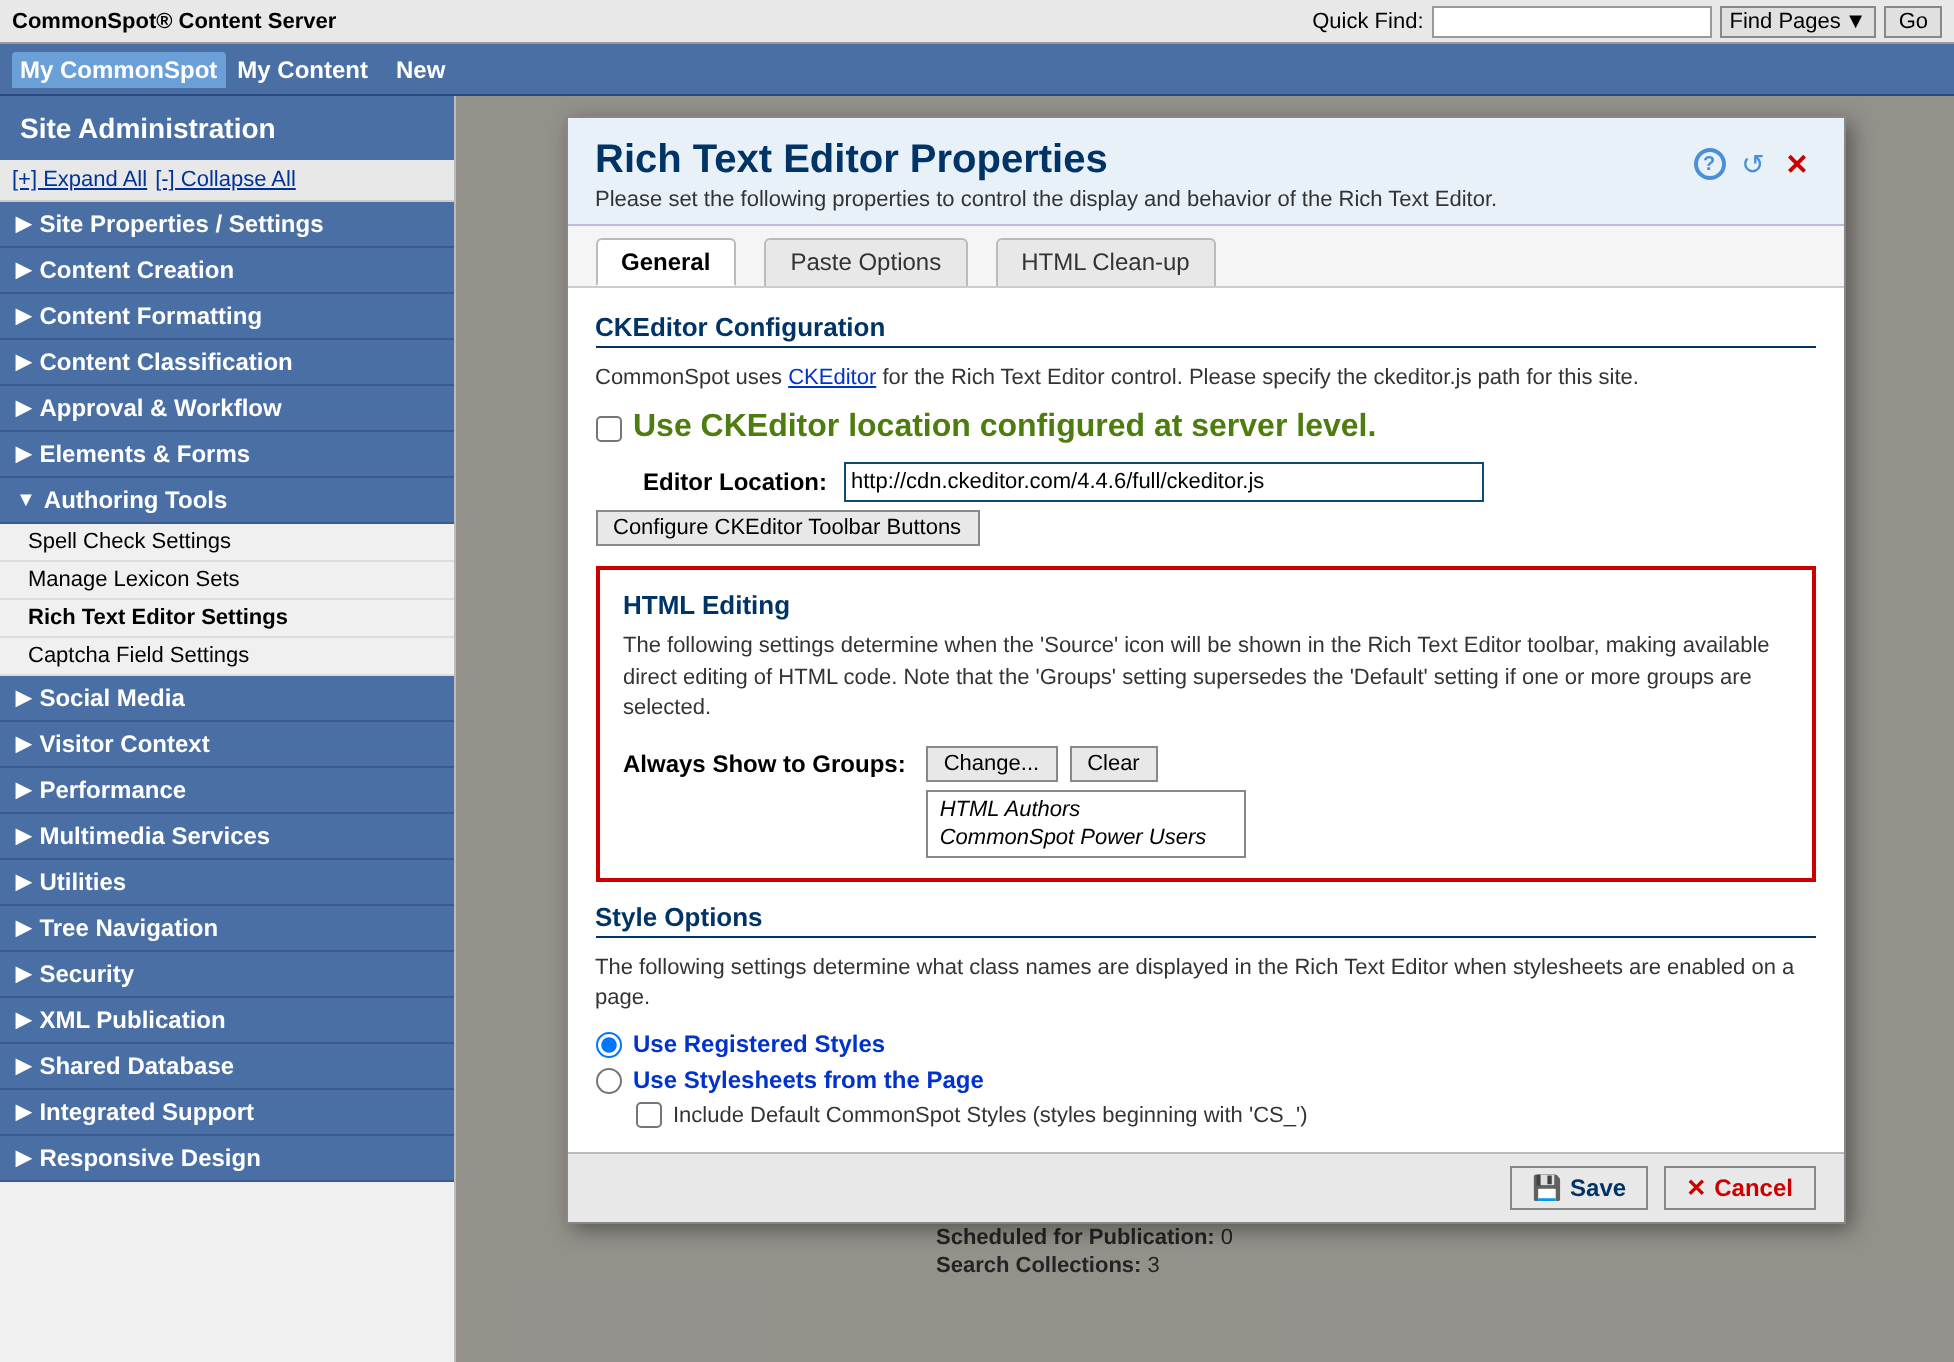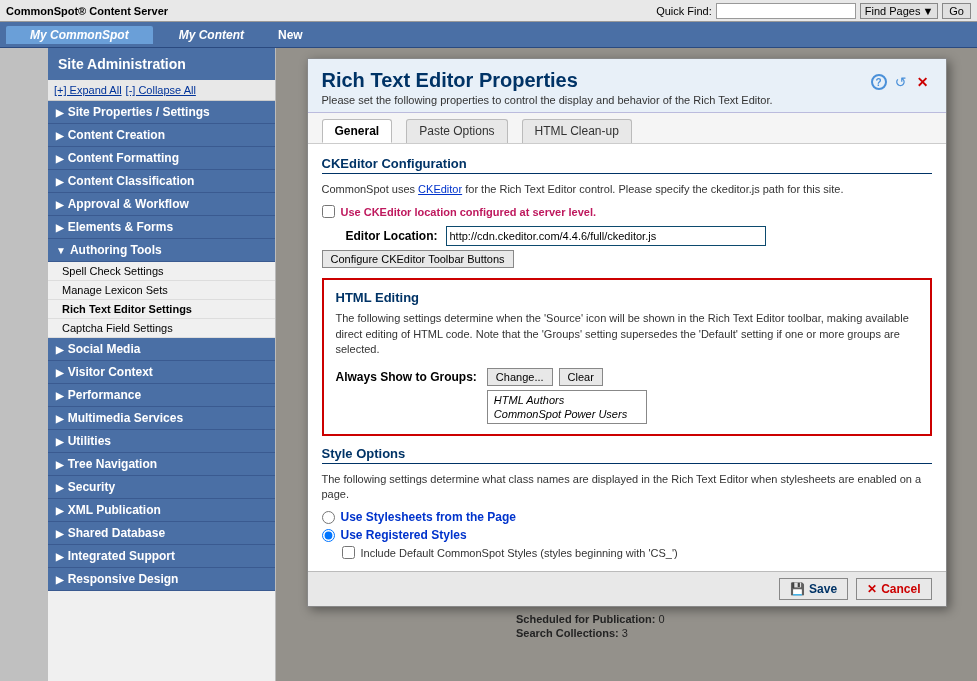--- a/index.html
+++ b/index.html
@@ -9,26 +9,26 @@
     .top-bar { background: #e8e8e8; height: 22px; display: flex; align-items: center; padding: 0 6px; border-bottom: 1px solid #999; font-size: 11px; }
     .top-bar-title { font-weight: bold; flex: 1; }
     .quick-find-area { display: flex; align-items: center; gap: 4px; }
     .quick-find-label { font-size: 11px; }
     .quick-find-input { width: 140px; height: 16px; border: 1px solid #999; font-size: 11px; padding: 0 2px; }
     .find-pages-btn { height: 16px; font-size: 11px; background: #e0e0e0; border: 1px solid #888; padding: 0 4px; cursor: pointer; display: flex; align-items: center; gap: 2px; }
     .go-btn { height: 16px; font-size: 11px; background: #e0e0e0; border: 1px solid #888; padding: 0 6px; cursor: pointer; }
 
     
     .nav-bar { background: #4a6fa5; height: 26px; display: flex; align-items: center; padding: 0 6px; gap: 2px; border-bottom: 1px solid #2a4a80; }
-    .nav-tab { color: #fff; font-size: 12px; font-weight: bold; padding: 2px 24px; cursor: pointer; border-radius: 2px 2px 0 0; font-style: italic; }
+    .nav-tab { color: #fff; font-size: 12px; font-weight: bold; padding: 2px 4px; cursor: pointer; border-radius: 2px 2px 0 0; }
     .nav-tab.active { background: #6a9fd8; }
     .nav-new { color: #fff; font-size: 12px; font-weight: bold; padding: 2px 8px; cursor: pointer; }
 
     
-    .main-layout { display: flex; height: calc(681px - 48px); padding-left: 48px; }
+    .main-layout { display: flex; height: calc(681px - 48px); }
 
     
     .sidebar { width: 228px; background: #f0f0f0; border-right: 1px solid #bbb; overflow-y: auto; flex-shrink: 0; }
     .sidebar-header { background: #4a6fa5; color: #fff; font-size: 14px; font-weight: bold; padding: 8px 10px; }
     .sidebar-controls { display: flex; gap: 4px; padding: 4px 6px; background: #e8e8e8; border-bottom: 1px solid #ccc; }
     .sidebar-ctrl-btn { color: #003399; font-size: 11px; cursor: pointer; text-decoration: underline; }
     .sidebar-item { background: #4a6fa5; color: #fff; font-size: 12px; font-weight: bold; padding: 4px 8px; cursor: pointer; border-bottom: 1px solid #3a5a90; display: flex; align-items: center; gap: 4px; }
     .sidebar-item .arrow { font-size: 10px; }
     .sidebar-sub-item { background: #f0f0f0; color: #000; font-size: 11px; padding: 3px 14px; cursor: pointer; border-bottom: 1px solid #ddd; }
     .sidebar-sub-item.active { font-weight: bold; }
@@ -59,21 +59,21 @@
     
     .modal-body { flex: 1; overflow-y: auto; padding: 12px 14px; }
 
     
     .section-title { font-size: 13px; font-weight: bold; color: #003366; border-bottom: 1px solid #003366; margin-bottom: 8px; padding-bottom: 2px; }
     .section-text { font-size: 11px; color: #333; margin-bottom: 8px; line-height: 1.4; }
     .section-link { color: #0033cc; text-decoration: underline; cursor: pointer; }
 
     
     .checkbox-row { display: flex; align-items: center; gap: 6px; margin-bottom: 8px; }
-    .checkbox-row label { font-size: 11px; font-weight: bold; color: #be185d; cursor: pointer; }
+    .checkbox-row label { font-size: 16px; font-weight: bold; color: #4d7c0f; cursor: pointer; }
 
     
     .field-row { display: flex; align-items: center; gap: 8px; margin-bottom: 4px; margin-left: 24px; }
     .field-label { font-size: 12px; font-weight: bold; white-space: nowrap; }
     .field-input { width: 320px; height: 20px; border: 1px solid #0c4a6e; font-size: 11px; padding: 0 3px; }
     .field-hint { font-size: 11px; color: #333; margin-left: 88px; margin-bottom: 8px; }
 
     
     .configure-btn { font-size: 11px; background: #e8e8e8; border: 1px solid #888; padding: 2px 8px; cursor: pointer; margin-bottom: 10px; }
 
@@ -300,26 +300,26 @@
               </div>
             </div>
           </div>
 
           
           <div class="style-options">
             <div class="section-title">Style Options</div>
             <p class="section-text">The following settings determine what class names are displayed in the Rich Text Editor when stylesheets are enabled on a page.</p>
 
             <div class="radio-row">
+              <input type="radio" name="style-option" id="radio1" checked="" style="">
+              <label for="radio1">Use Registered Styles</label>
+            </div>
+            <div class="radio-row">
               <input type="radio" name="style-option" id="radio2" style="">
               <label for="radio2">Use Stylesheets from the Page</label>
-            </div>
-            <div class="radio-row">
-              <input type="radio" name="style-option" id="radio1" checked="" style="">
-              <label for="radio1">Use Registered Styles</label>
             </div>
             <div class="checkbox-indent">
               <input type="checkbox" id="default-styles" style="">
               <label for="default-styles">Include Default CommonSpot Styles (styles beginning with 'CS_')</label>
             </div>
           </div>
 
         </div>
 
         <div class="modal-footer">

